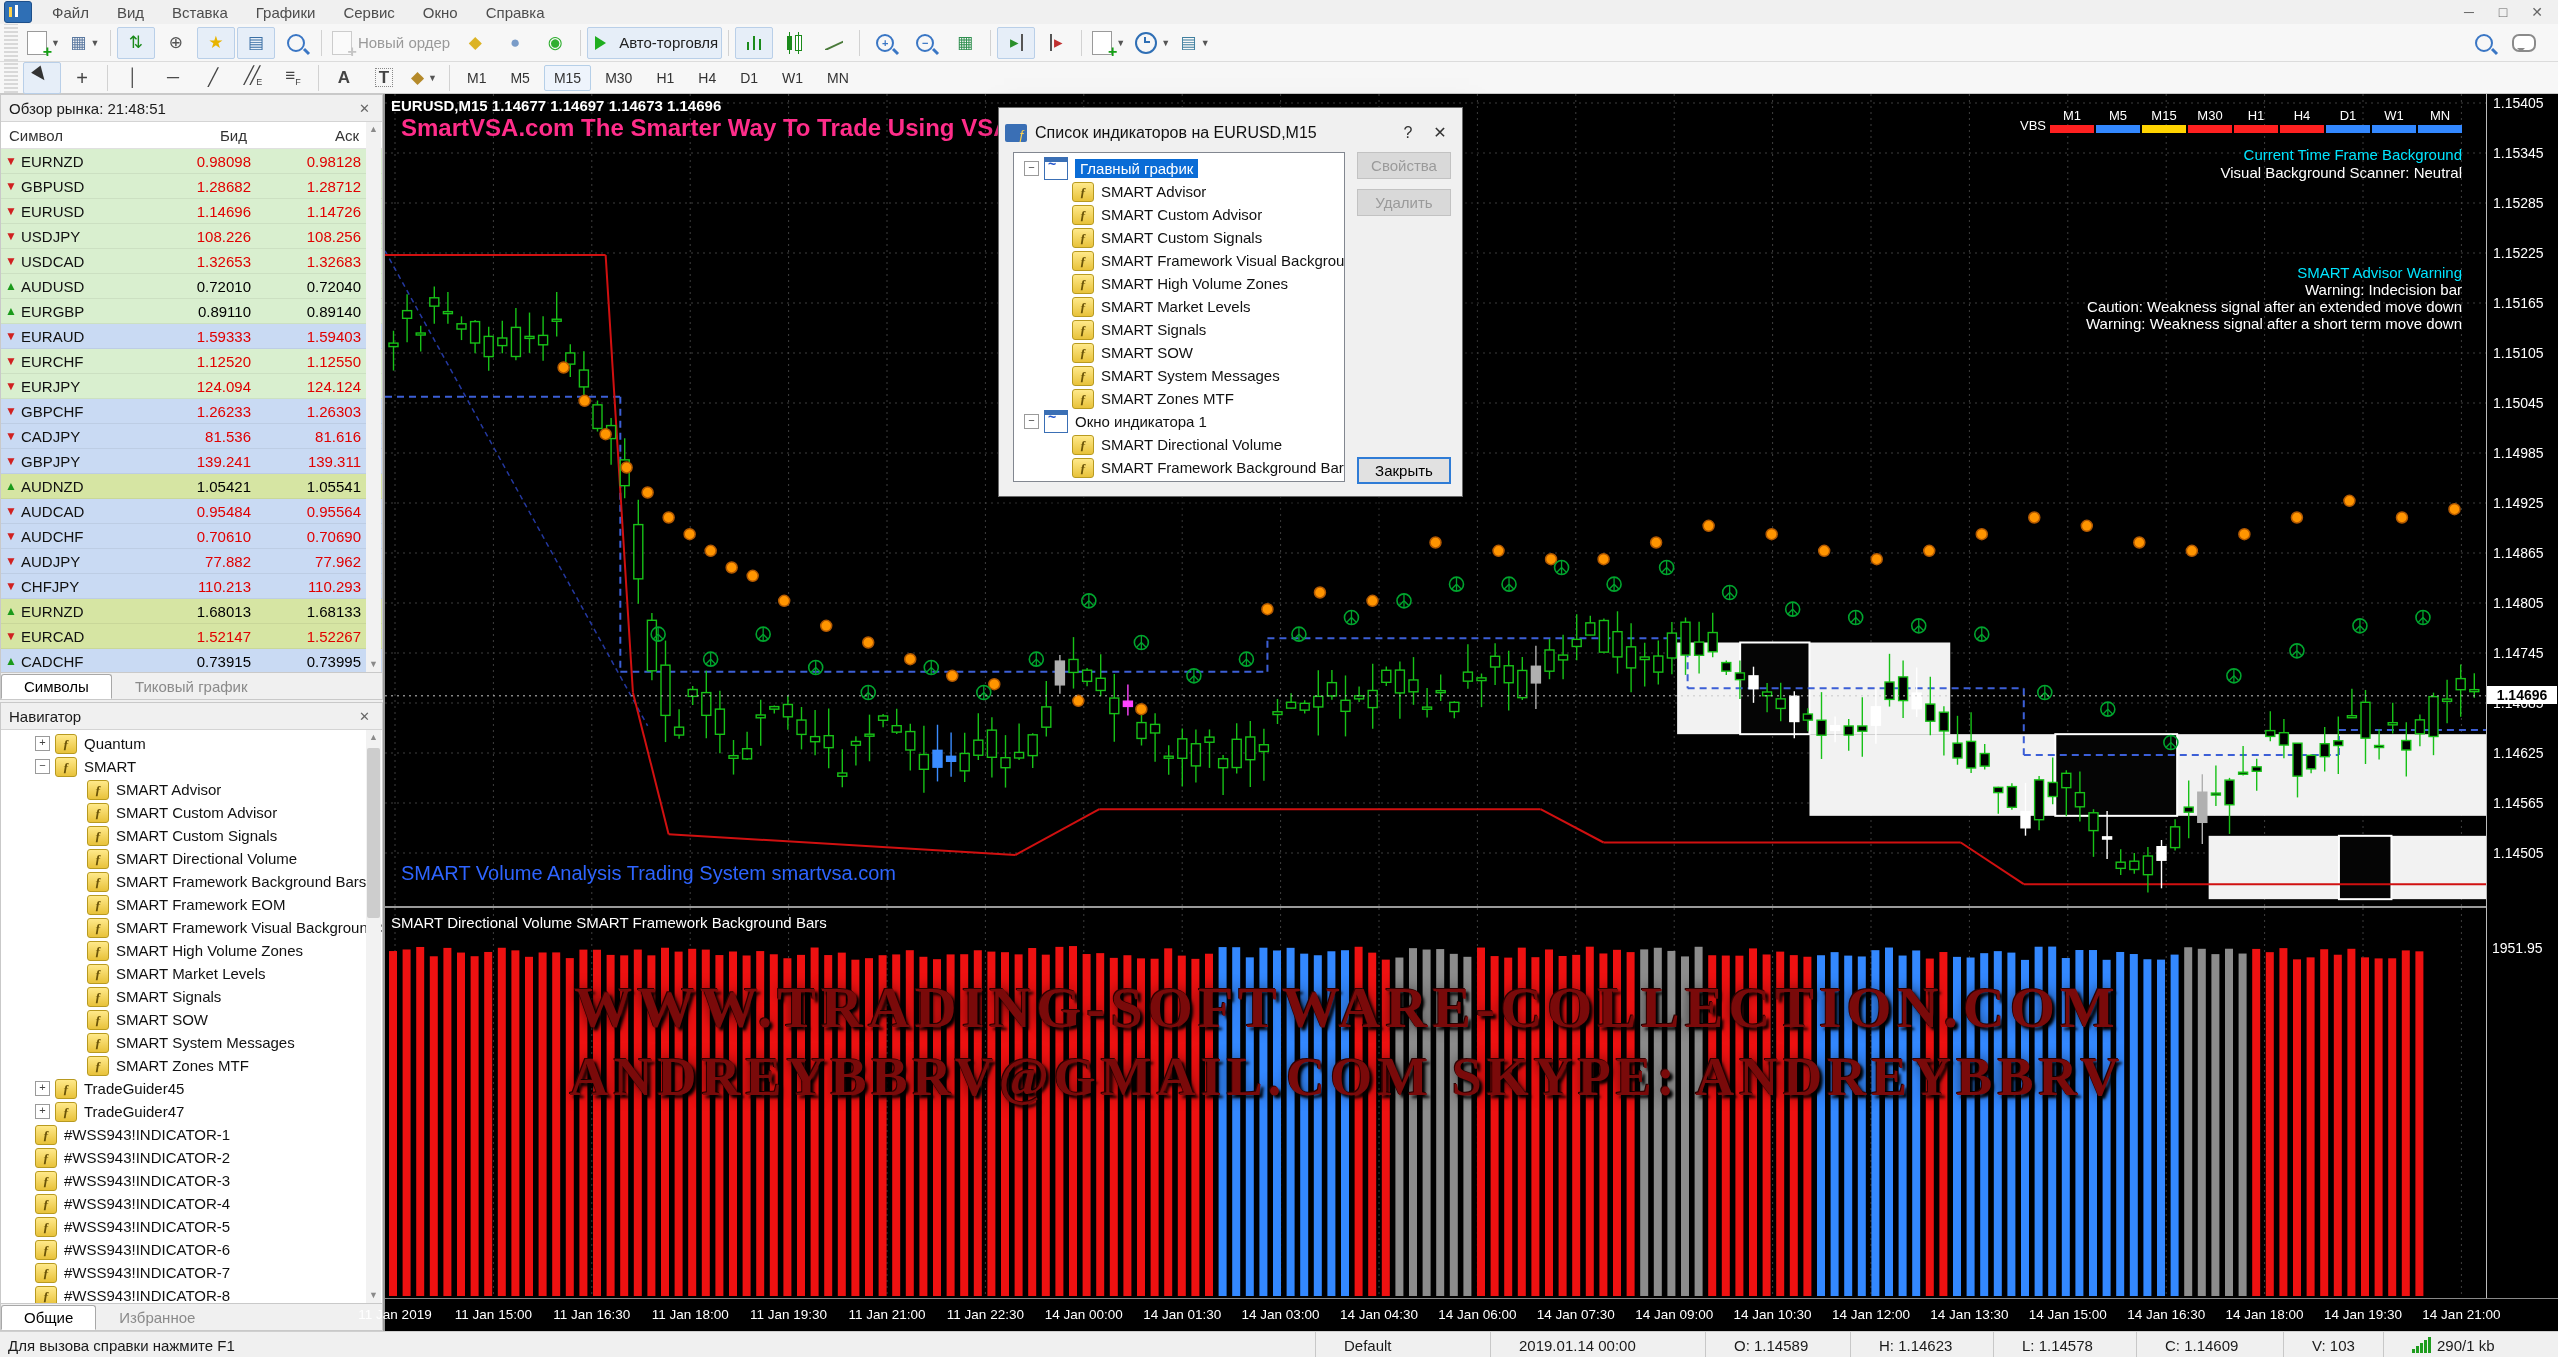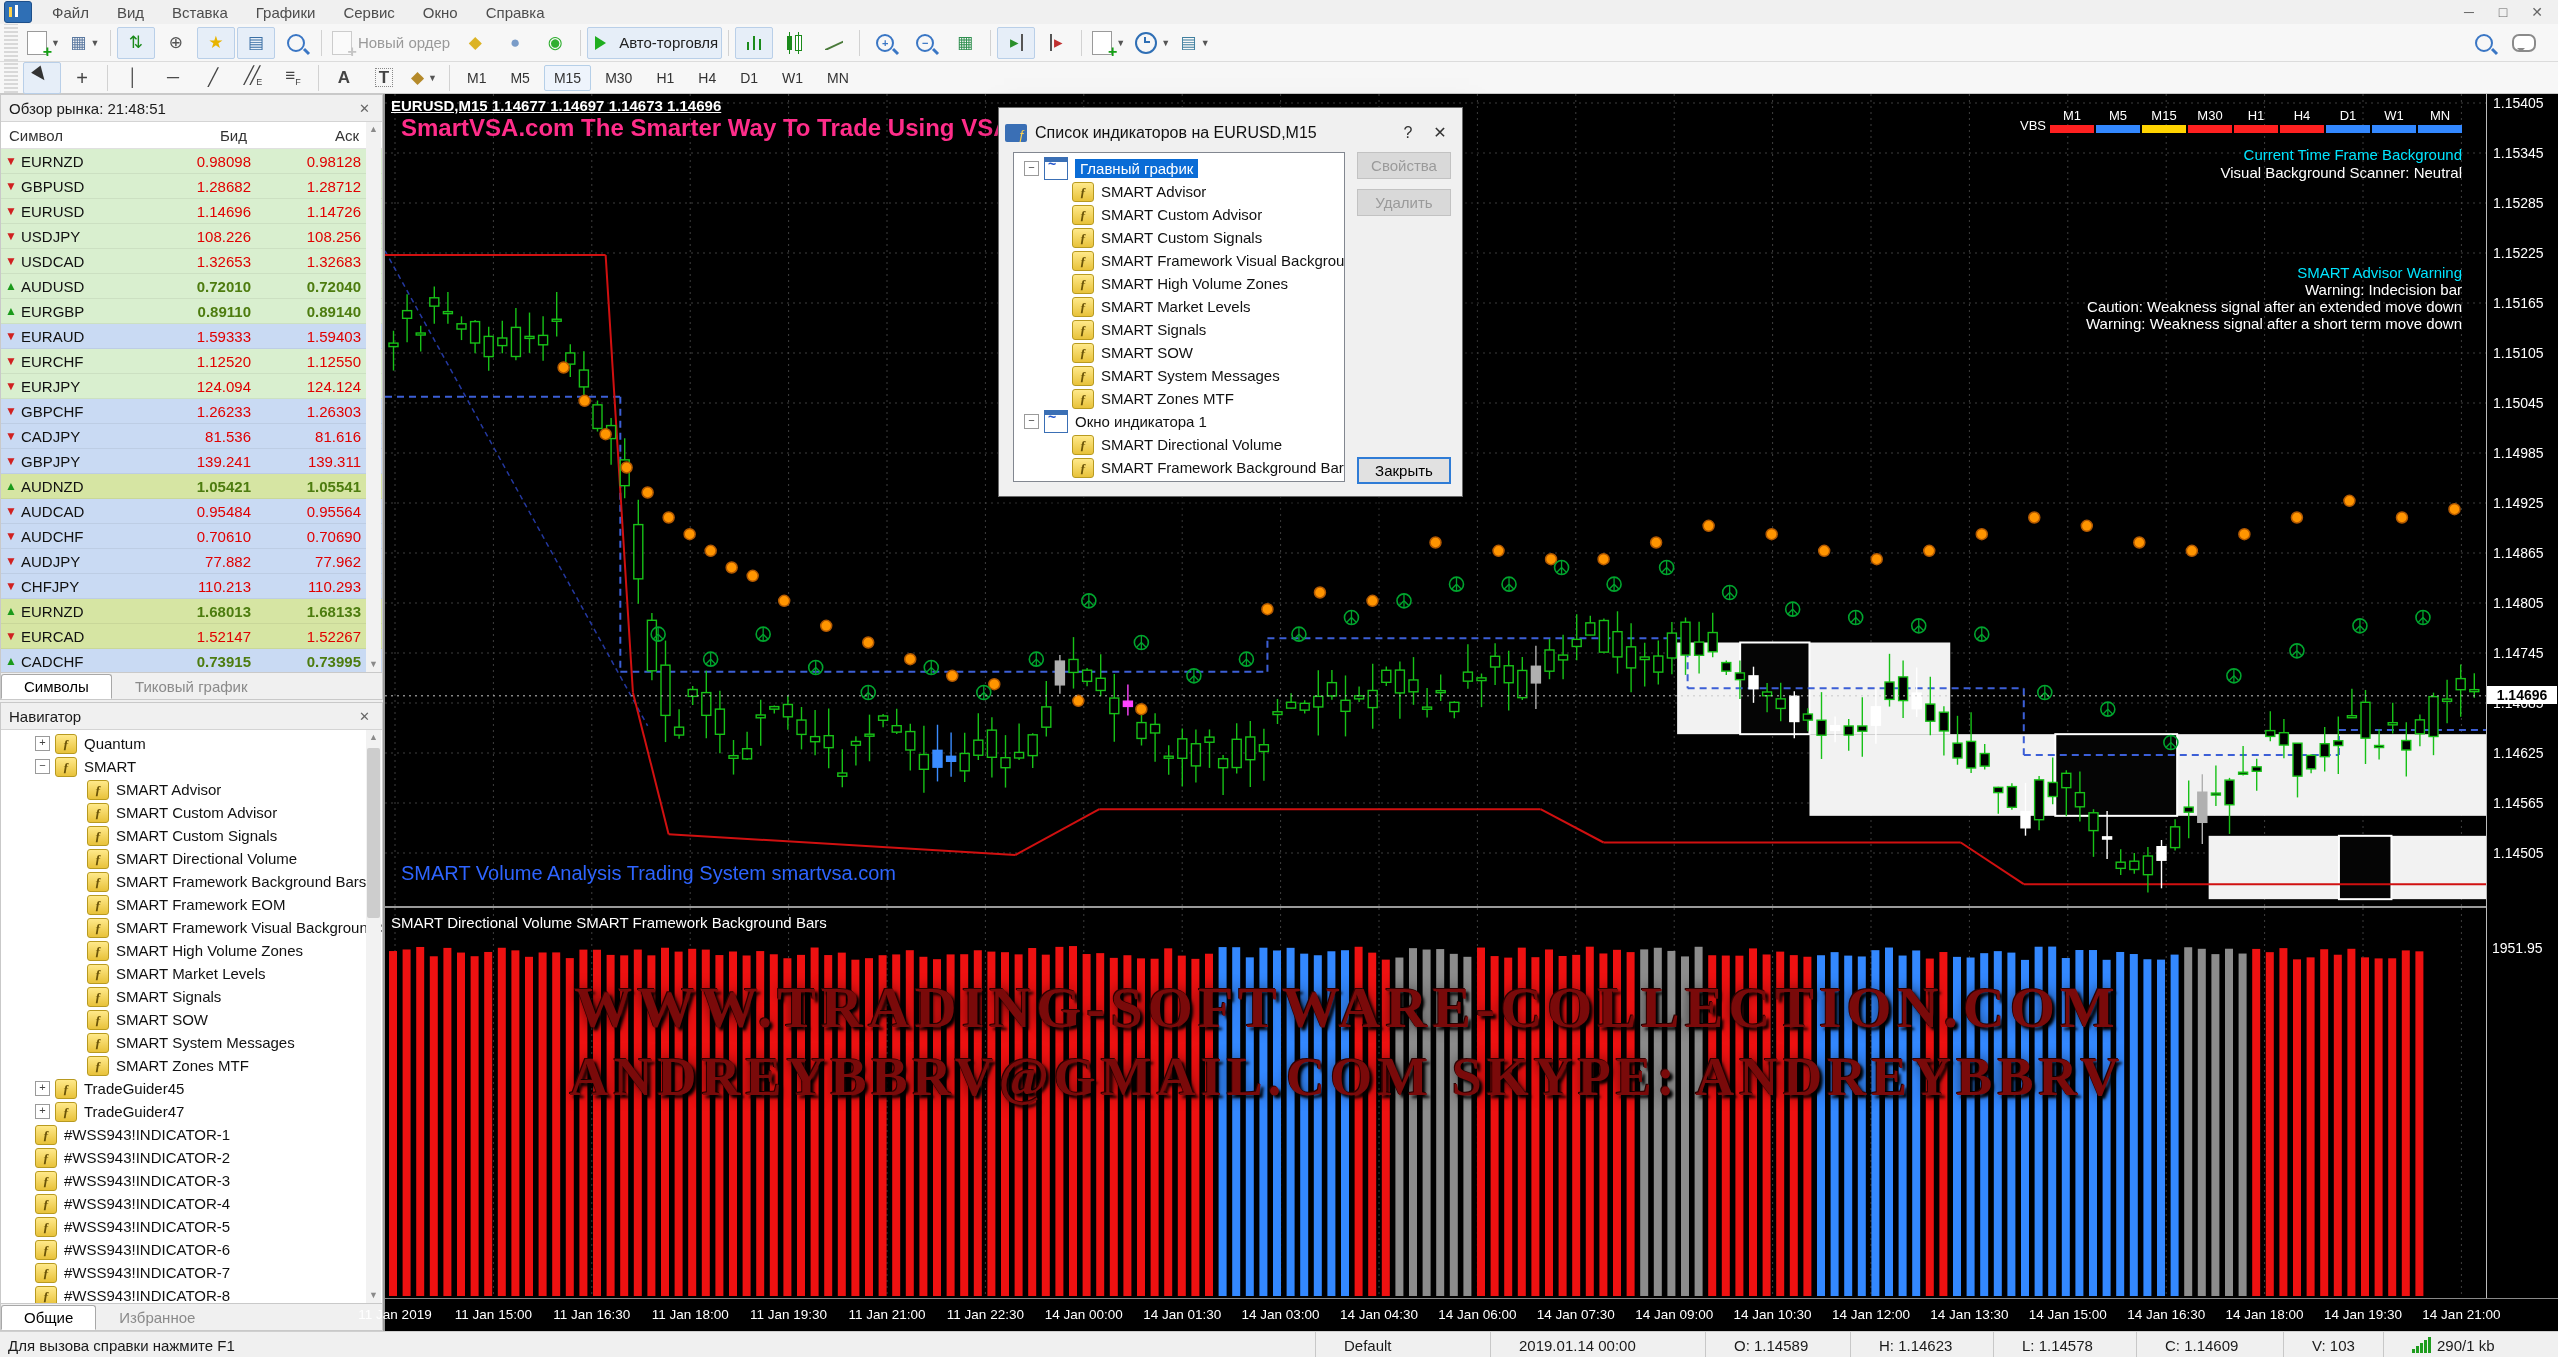--- a/index.html
+++ b/index.html
@@ -62,21 +62,21 @@
   .pclose{margin-left:auto;color:#666;font-size:13px;padding:0 4px;}
   #mw{top:94px;height:606px;}
   .mwhead{display:flex;height:26px;align-items:center;font-size:15px;color:#333;
           border-bottom:1px solid #e0e0e0;background:#fff;}
   .mwhead span{padding:0 8px;}
   .mrow{display:flex;height:24px;align-items:center;font-size:15px;border-bottom:1px solid rgba(0,0,0,0.06);}
   .mrow .arr{width:20px;text-align:center;font-size:12px;}
   .mrow .sym{width:130px;color:#111;}
   .mrow .bid,.mrow .ask{width:100px;text-align:right;padding-right:10px;}
   .bg-g{background:#d9efcf;} .bg-b{background:#c9daf3;} .bg-o{background:#d6e5a3;}
-  .up{color:#4d7c0f;font-weight:bold;} .dn{color:#e00000;}
+  .up{color:#000000;} .dn{color:#e00000;}
   .ptabs{position:absolute;left:0;bottom:0;width:100%;height:26px;background:#f0f0f0;
          border-top:1px solid #c9c9c9;display:flex;align-items:flex-end;font-size:15px;}
   .ptab{padding:3px 22px;color:#8a8a8a;border:1px solid transparent;}
   .ptab.active{background:#fff;color:#000;border-color:#a8a8a8;border-bottom-color:#fff;
                border-radius:3px 3px 0 0;}
   .vscroll{position:absolute;right:1px;top:27px;bottom:27px;width:15px;background:#f2f2f2;}
   .vscroll .sa{position:absolute;left:0;width:15px;height:15px;color:#8a8a8a;font-size:9px;
                text-align:center;line-height:15px;}
   .vscroll .thumb{position:absolute;left:1px;width:13px;background:#cdcdcd;border-radius:2px;}
   #nav{top:702px;height:629px;}
@@ -96,21 +96,21 @@
   #volwrap{position:absolute;left:0;top:812px;width:2101px;height:392px;border-top:2px solid #9a9a9a;box-sizing:border-box;}
   #pscale{position:absolute;left:2101px;top:0;width:72px;height:1204px;background:#000;
           border-left:1px solid #bbb;color:#fff;font-size:14px;}
   .plabel{position:absolute;left:6px;width:66px;}
   .pcur{position:absolute;left:0px;width:70px;background:#fff;color:#000;text-align:center;
         font-size:14px;font-weight:bold;padding:1px 0;}
   #taxis{position:absolute;left:0;top:1204px;width:2175px;height:33px;background:#000;color:#fff;
          font-size:13.5px;border-top:1px solid #888;}
   .tlab{position:absolute;top:8px;transform:translateX(-50%);white-space:nowrap;}
   .ovl{position:absolute;white-space:nowrap;}
-  #hdr1{left:6px;top:3px;color:#fff;font-size:15px;font-weight:bold;text-decoration:underline;}
+  #hdr1{left:6px;top:3px;color:#fff;font-size:15px;font-weight:bold;}
   #hdr2{left:16px;top:20px;color:#ff2d8a;font-size:24px;font-weight:bold;}
   #foot1{left:16px;top:768px;color:#2e64fe;font-size:20px;}
   #vbs{top:14px;right:96px;display:flex;align-items:flex-end;color:#fff;font-size:13px;}
   #vbs .cell{width:44px;text-align:center;margin-left:2px;}
   #vbs .cell i{display:block;height:8px;margin-top:2px;}
   #ctfb{right:96px;top:52px;color:#00e5ff;font-size:15px;text-align:right;}
   #vbsn{right:96px;top:70px;color:#fff;font-size:15px;text-align:right;}
   #advwrap{right:96px;top:170px;text-align:right;}
   #advwrap .t{color:#00e5ff;font-size:15px;}
   #advwrap .w{color:#fff;font-size:15px;}

